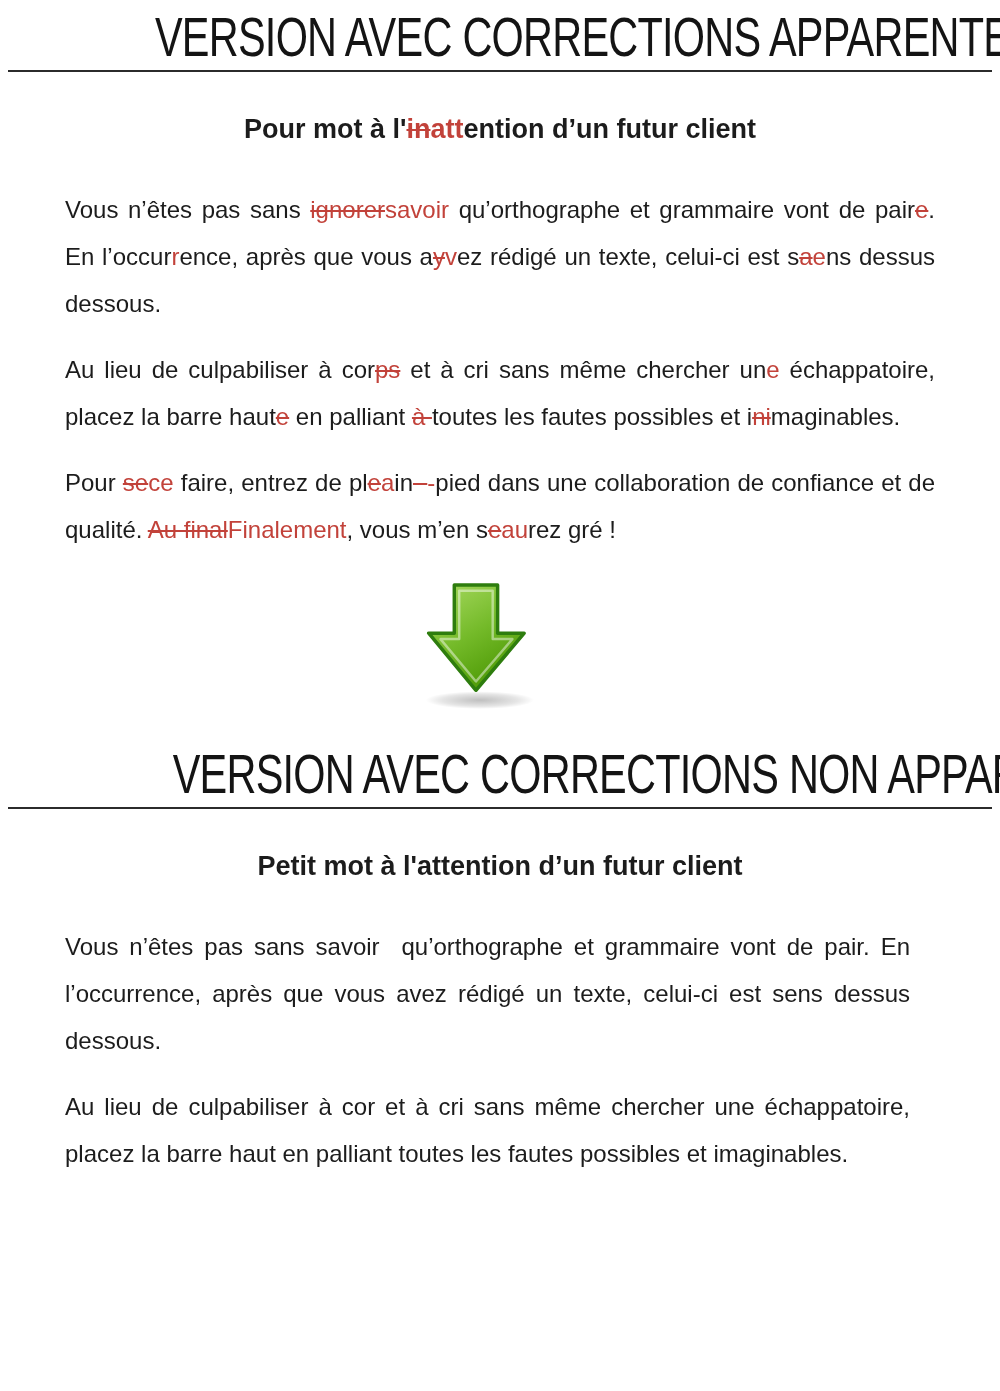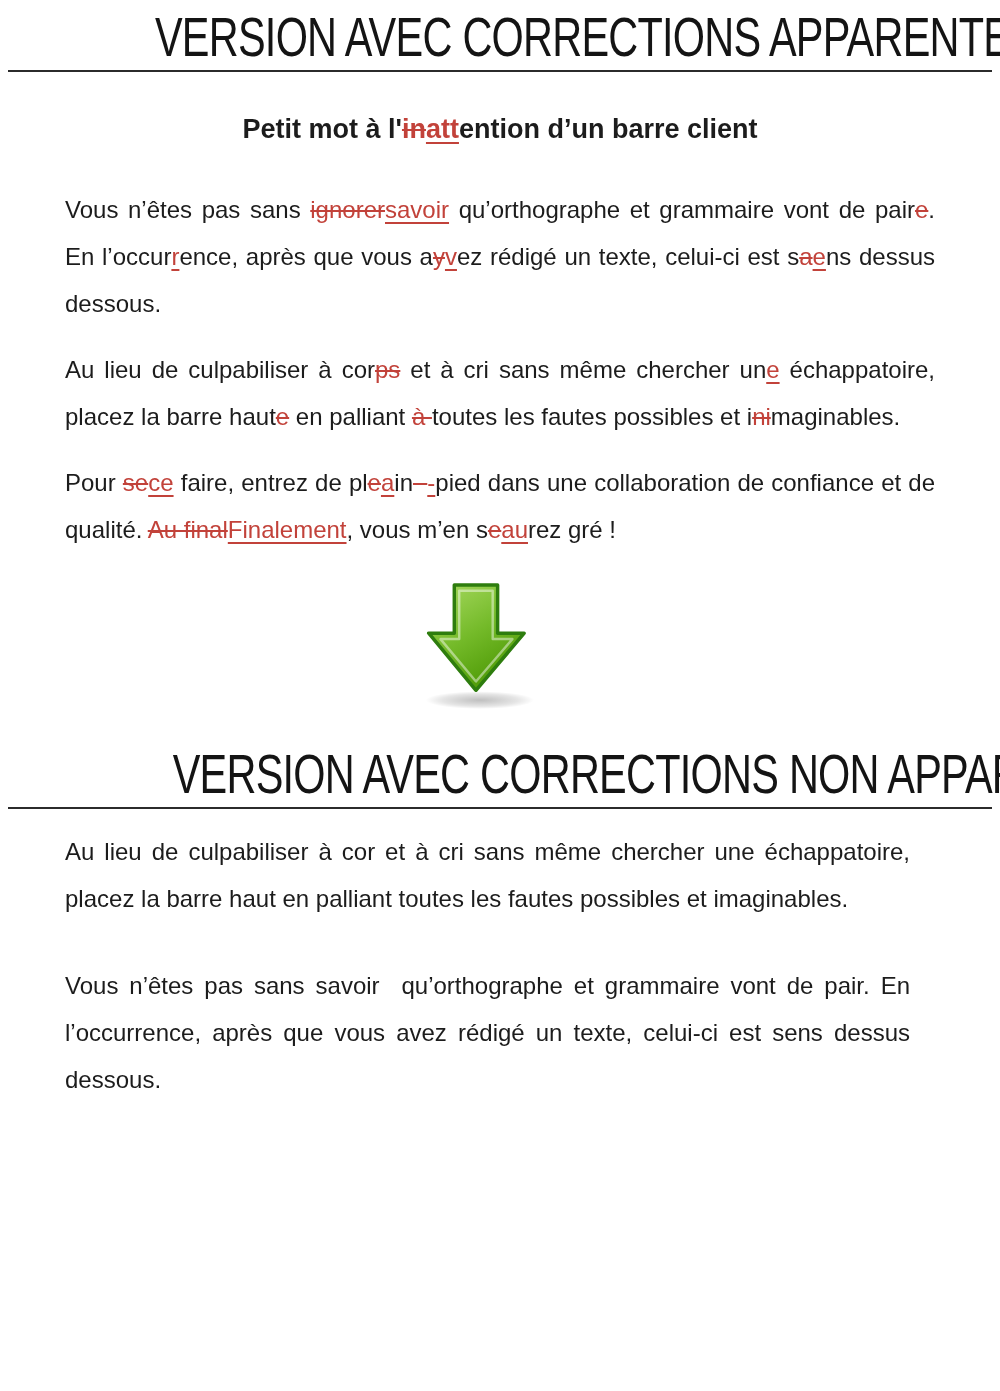--- a/index.html
+++ b/index.html
@@ -59,21 +59,20 @@
   .para.first{margin-top:40px;}
   .narrow .para{width:845px;}
   
   .del{
     color:var(--correction-red);
     text-decoration:line-through;
     text-decoration-thickness:2px;
   }
   .ins{
     color:var(--correction-red);
-    text-decoration:underline;
     text-decoration-thickness:2px;
     text-underline-offset:4px;
   }
   .arrow-wrap{
     margin-top:26px;
     display:flex;
     justify-content:center;
     transform:translateX(-27px);
     height:132px;
   }
@@ -83,21 +82,21 @@
 <body>
 
 <div class="page">
 
   <section>
     <div class="title">
       <span class="title-inner">VERSION AVEC CORRECTIONS APPARENTES</span>
     </div>
     <hr class="divider">
 
-    <p class="letter-heading"><span class="run">Petit mot à l'</span><span class="del">in</span><span class="ins">att</span><span class="run">ention d’un barre client</span></p>
+    <p class="letter-heading"><span class="run">Pour mot à l'</span><span class="del">in</span><span class="ins">att</span><span class="run">ention d’un futur client</span></p>
 
     <p class="para first"><span class="run">Vous n’êtes pas sans </span><span class="del">ignorer</span><span class="ins">savoir</span><span class="run"> qu’orthographe et grammaire vont de pair</span><span class="del">e</span><span class="run">. En l’occur</span><span class="ins">r</span><span class="run">ence, après que vous a</span><span class="del">y</span><span class="ins">v</span><span class="run">ez rédigé un texte, celui-ci est s</span><span class="del">a</span><span class="ins">e</span><span class="run">ns dessus dessous.</span></p>
     <p class="para"><span class="run">Au lieu de culpabiliser à cor</span><span class="del">ps</span><span class="run"> et à cri sans même chercher un</span><span class="ins">e</span><span class="run"> échappatoire, placez la barre haut</span><span class="del">e</span><span class="run"> en palliant </span><span class="del">à&nbsp;</span><span class="run">toutes les fautes possibles et i</span><span class="del">ni</span><span class="run">maginables.</span></p>
     <p class="para"><span class="run">Pour </span><span class="del">se</span><span class="ins">ce</span><span class="run"> faire, entrez de pl</span><span class="del">e</span><span class="ins">a</span><span class="run">in</span><span class="del">&nbsp;&nbsp;</span><span class="ins">-</span><span class="run">pied dans une collaboration de confiance et de qualité. </span><span class="del">Au final</span><span class="ins">Finalement</span><span class="run">, vous m’en s</span><span class="del">e</span><span class="ins">au</span><span class="run">rez gré !</span></p>
   </section>
 
   <div class="arrow-wrap">
     <svg width="128" height="132" viewBox="0 0 130 132" aria-hidden="true">
       <defs>
         <radialGradient id="shadowGrad" cx="50%" cy="50%" r="50%">
@@ -116,18 +115,19 @@
       <path d="M51 11 H85 V60 H105 L68 103 L32 60 H51 Z" fill="none" stroke="#ffffff" stroke-opacity="0.45" stroke-width="2.5" stroke-linejoin="round"></path>
     </svg>
   </div>
 
   <section class="narrow section-clean">
     <div class="title">
       <span class="title-inner">VERSION AVEC CORRECTIONS NON APPARENTES</span>
     </div>
     <hr class="divider">
 
+    <p class="letter-heading">Petit mot à l'attention d’un futur client</p>
 
+    <p class="para first">Vous n’êtes pas sans savoir &nbsp;qu’orthographe et grammaire vont de pair. En l’occurrence, après que vous avez rédigé un texte, celui-ci est sens dessus dessous.</p>
     <p class="para">Au lieu de culpabiliser à cor et à cri sans même chercher une échappatoire, placez la barre haut en palliant toutes les fautes possibles et imaginables.</p>
-    <p class="para first">Vous n’êtes pas sans savoir &nbsp;qu’orthographe et grammaire vont de pair. En l’occurrence, après que vous avez rédigé un texte, celui-ci est sens dessus dessous.</p>
   </section>
 
 </div>
 
 </body></html>

